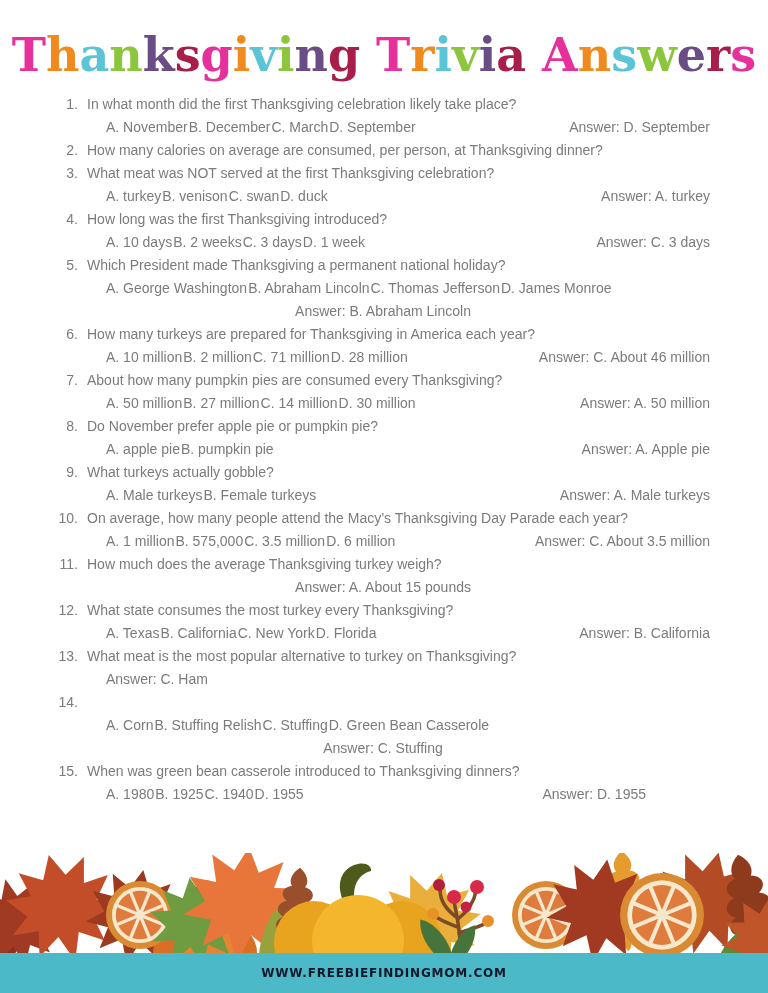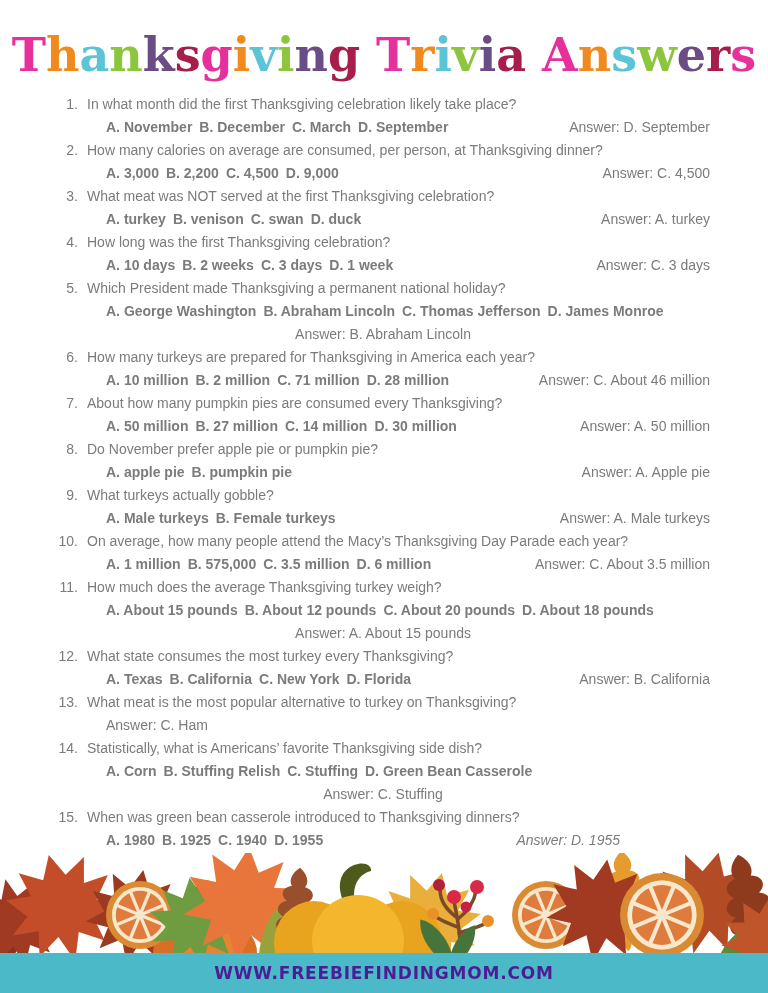--- a/index.html
+++ b/index.html
@@ -28,31 +28,31 @@
   .title-word{display:inline-flex;}
   .questions{
     margin:12px 58px 0 56px;
     color:var(--textGray);
     font-size:14px;
     line-height:23px;
   }
   .q-row1{display:flex;}
   .q-num{flex:0 0 22px;text-align:right;margin-right:9px;}
   .q-row2{display:flex;justify-content:space-between;margin-left:50px;}
-  .q-options{display:flex;gap:7px;white-space:nowrap;font-weight:bold;}
+  .q-options{display:flex;gap:1px;white-space:nowrap;}
   .q-answer{white-space:nowrap;}
-  .q-answer.pull-left{margin-right:90px;font-style:italic;}
+  .q-answer.pull-left{margin-right:64px;}
   .q-row3{text-align:center;}
   .footer-band{
     position:absolute;left:0;bottom:0;width:100%;height:40px;
     background:var(--teal);
     display:flex;align-items:center;justify-content:center;
   }
   .footer-url{
-    color:#4c1d95;font-size:17px;font-weight:700;letter-spacing:0.8px;
+    color:#0f172a;font-size:12px;font-weight:700;letter-spacing:0.8px;
     font-family:"DejaVu Sans", sans-serif;
   }
   .leaves{position:absolute;left:0;bottom:40px;width:768px;height:100px;display:block;}
 </style>
 </head>
 <body>
 
 <div class="page">
 
   <h1 class="page-title">
@@ -104,29 +104,20 @@
           </span>
         <span class="q-answer">Answer: D. September</span>
       </div>
     </div>
 
     <div class="q">
       <div class="q-row1">
         <span class="q-num">2.</span>
         <span class="q-text">How many calories on average are consumed, per person, at Thanksgiving dinner?</span>
       </div>
-      <div class="q-row2">
-        <span class="q-options">
-            <span>A. 3,000</span>
-            <span>B. 2,200</span>
-            <span>C. 4,500</span>
-            <span>D. 9,000</span>
-          </span>
-        <span class="q-answer">Answer: C. 4,500</span>
-      </div>
     </div>
 
     <div class="q">
       <div class="q-row1">
         <span class="q-num">3.</span>
         <span class="q-text">What meat was NOT served at the first Thanksgiving celebration?</span>
       </div>
       <div class="q-row2">
         <span class="q-options">
             <span>A. turkey</span>
@@ -134,21 +125,21 @@
             <span>C. swan</span>
             <span>D. duck</span>
           </span>
         <span class="q-answer">Answer: A. turkey</span>
       </div>
     </div>
 
     <div class="q">
       <div class="q-row1">
         <span class="q-num">4.</span>
-        <span class="q-text">How long was the first Thanksgiving celebration?</span>
+        <span class="q-text">How long was the first Thanksgiving introduced?</span>
       </div>
       <div class="q-row2">
         <span class="q-options">
             <span>A. 10 days</span>
             <span>B. 2 weeks</span>
             <span>C. 3 days</span>
             <span>D. 1 week</span>
           </span>
         <span class="q-answer">Answer: C. 3 days</span>
       </div>
@@ -245,29 +236,20 @@
           </span>
         <span class="q-answer">Answer: C. About 3.5 million</span>
       </div>
     </div>
 
     <div class="q">
       <div class="q-row1">
         <span class="q-num">11.</span>
         <span class="q-text">How much does the average Thanksgiving turkey weigh?</span>
       </div>
-      <div class="q-row2">
-        <span class="q-options">
-            <span>A. About 15 pounds</span>
-            <span>B. About 12 pounds</span>
-            <span>C. About 20 pounds</span>
-            <span>D. About 18 pounds</span>
-          </span>
-
-      </div>
     <div class="q-row3"><span class="q-answer">Answer: A. About 15 pounds</span></div>
       </div>
 
     <div class="q">
       <div class="q-row1">
         <span class="q-num">12.</span>
         <span class="q-text">What state consumes the most turkey every Thanksgiving?</span>
       </div>
       <div class="q-row2">
         <span class="q-options">
@@ -286,21 +268,20 @@
         <span class="q-text">What meat is the most popular alternative to turkey on Thanksgiving?</span>
       </div>
       <div class="q-row2">
         <span class="q-answer">Answer: C. Ham</span>
       </div>
     </div>
 
     <div class="q">
       <div class="q-row1">
         <span class="q-num">14.</span>
-        <span class="q-text">Statistically, what is Americans’ favorite Thanksgiving side dish?</span>
       </div>
       <div class="q-row2">
         <span class="q-options">
             <span>A. Corn</span>
             <span>B. Stuffing Relish</span>
             <span>C. Stuffing</span>
             <span>D. Green Bean Casserole</span>
           </span>
 
       </div>

